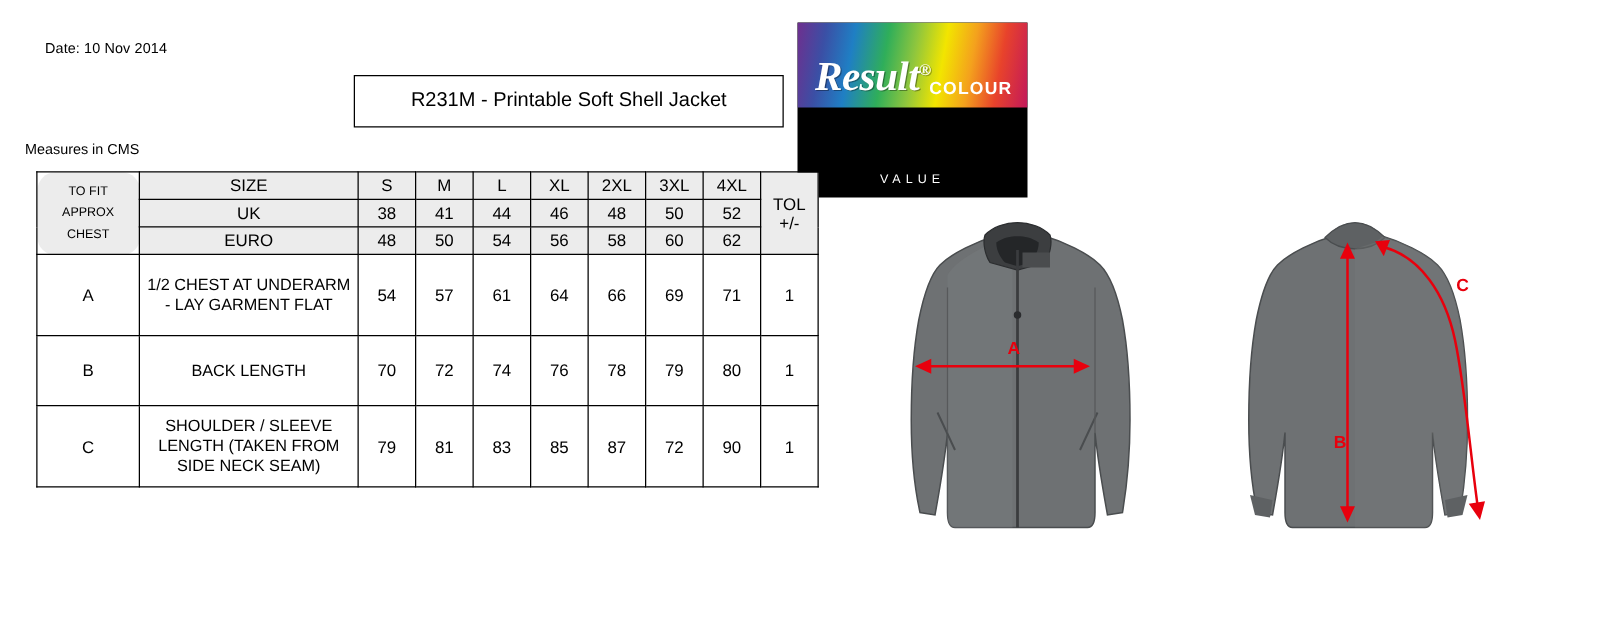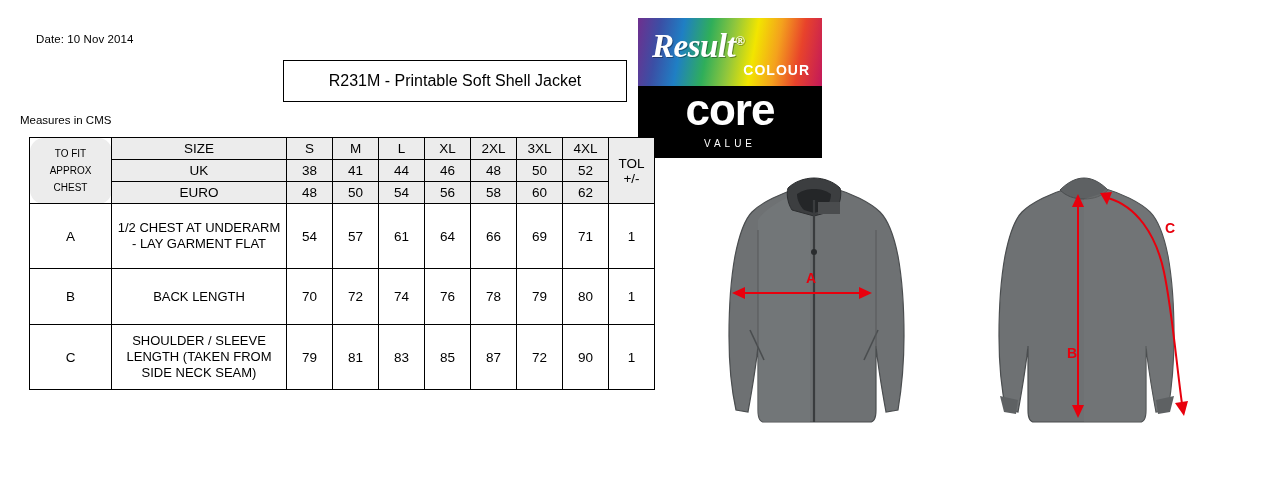--- a/index.html
+++ b/index.html
@@ -60,21 +60,21 @@
     width: 184px;
     height: 68px;
     background: linear-gradient(100deg,
       #6f2f8e 0%, #3b4fa5 12%, #1f7fc4 24%,
       #2fae5a 38%, #8fc63d 50%, #f2e500 62%,
       #f4a11d 74%, #e8432b 86%, #c2185b 100%);
   }
   .logo-result {
     position: absolute;
     left: 14px;
-    top: 10px;
+    top: 26px;
     font-family: "Liberation Serif", serif;
     font-style: italic;
     font-weight: bold;
     font-size: 33px;
     color: #ffffff;
     letter-spacing: -0.5px;
     text-shadow: 1px 1px 0 rgba(0,0,0,0.35);
   }
   .logo-reg {
     font-size: 13px;
@@ -154,21 +154,20 @@
 <div class="date-line">Date: 10 Nov 2014</div>
 <div class="measures-line">Measures in CMS</div>
 <div class="title-box">R231M - Printable Soft Shell Jacket</div>
 
 <div class="logo-box">
   <div class="logo-rainbow"></div>
   <div class="logo-result">
     <span>Result</span><span class="logo-reg">®</span>
   </div>
   <div class="logo-colour">COLOUR</div>
-  <div class="logo-core">core</div>
   <div class="logo-value">VALUE</div>
 </div>
 
 <table class="size-table">
   <tbody>
     <tr>
       <td class="hdr col-letter tofit" rowspan="3">
         <div>TO FIT</div>
         <div>APPROX</div>
         <div>CHEST</div>

